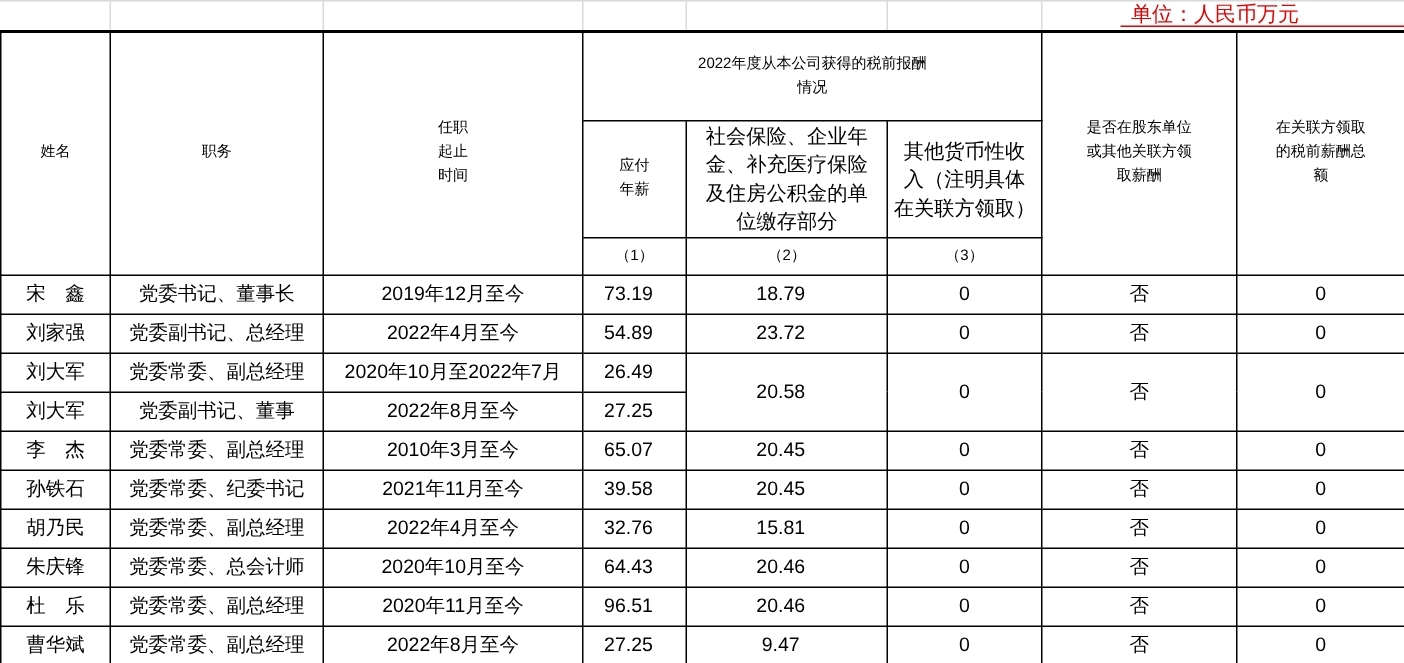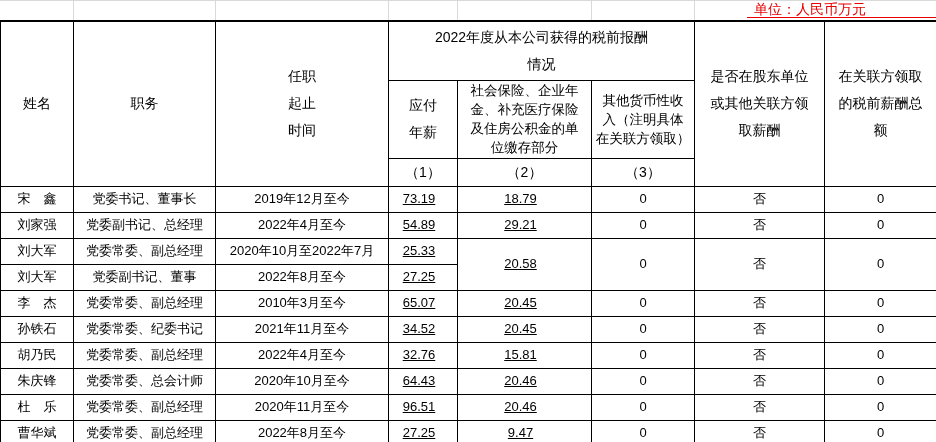--- a/index.html
+++ b/index.html
@@ -34,27 +34,27 @@
   }
   table.salary th, table.salary td {
     border: 1px solid #000;
     font-weight: normal;
     text-align: center;
     vertical-align: middle;
     white-space: pre-line;
     overflow: hidden;
   }
   table.salary { border-top: 2px solid #000; }
-  th { font-size: 14px; line-height: 27px; }
+  th { font-size: 10px; line-height: 16px; }
   td { font-size: 13px; line-height: 16px; }
   .row-h-a { height: 59px; }
   .row-h-b { height: 78px; }
   .row-h-c { height: 25px; }
   .row-data { height: 26px; margin-top: 12px; }
-  td.num-right { text-align: right; padding-right: 8px; text-decoration: underline; }
+  td.num-right { text-align: right; padding-right: 8px; }
   th.dense { font-size: 13.5px; line-height: 19px; }
 </style>
 </head>
 <body>
 
 <div class="page">
 
   <div class="title-row">
     <div class="gridline-h"></div>
     <div class="gridline-v" style="left:73px"></div>
@@ -119,30 +119,30 @@
         <td class="num-right">18.79</td>
         <td>0</td>
         <td>否</td>
         <td>0</td>
       </tr>
       <tr class="row-data">
         <td>刘家强</td>
         <td>党委副书记、总经理</td>
         <td>2022年4月至今</td>
         <td class="num-right">54.89</td>
-        <td class="num-right">29.21</td>
+        <td class="num-right">23.72</td>
         <td>0</td>
         <td>否</td>
         <td>0</td>
       </tr>
       <tr class="row-data">
         <td>刘大军</td>
         <td>党委常委、副总经理</td>
         <td>2020年10月至2022年7月</td>
-        <td class="num-right">25.33</td>
+        <td class="num-right">26.49</td>
         <td class="num-right" rowspan="2">20.58</td>
         <td rowspan="2">0</td>
         <td rowspan="2">否</td>
         <td rowspan="2">0</td>
       </tr>
       <tr class="row-data">
         <td>刘大军</td>
         <td>党委副书记、董事</td>
         <td>2022年8月至今</td>
         <td class="num-right">27.25</td>
@@ -154,21 +154,21 @@
         <td class="num-right">65.07</td>
         <td class="num-right">20.45</td>
         <td>0</td>
         <td>否</td>
         <td>0</td>
       </tr>
       <tr class="row-data">
         <td>孙铁石</td>
         <td>党委常委、纪委书记</td>
         <td>2021年11月至今</td>
-        <td class="num-right">34.52</td>
+        <td class="num-right">39.58</td>
         <td class="num-right">20.45</td>
         <td>0</td>
         <td>否</td>
         <td>0</td>
       </tr>
       <tr class="row-data">
         <td>胡乃民</td>
         <td>党委常委、副总经理</td>
         <td>2022年4月至今</td>
         <td class="num-right">32.76</td>

